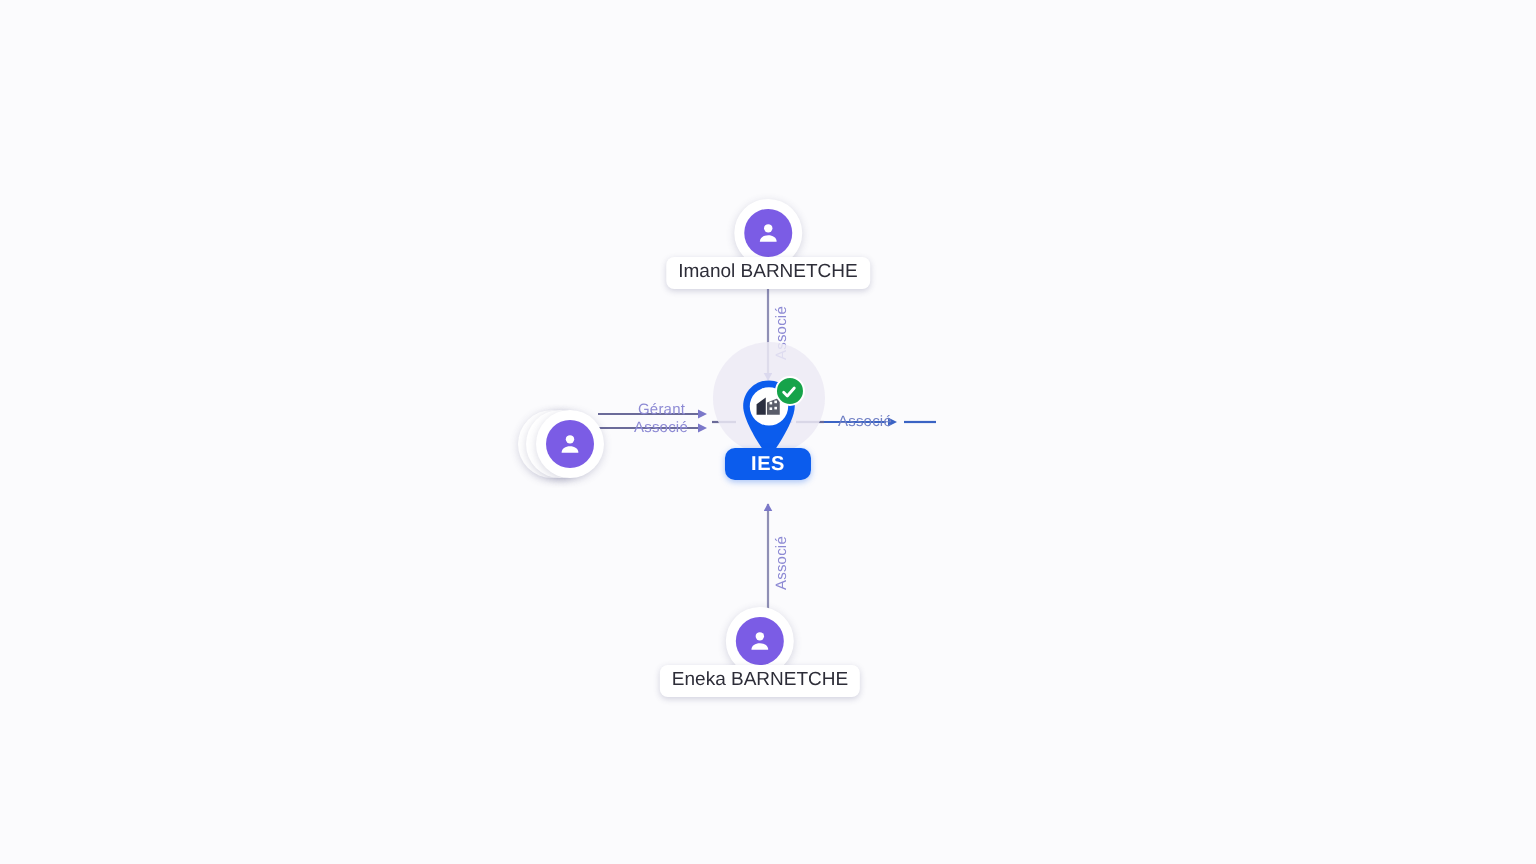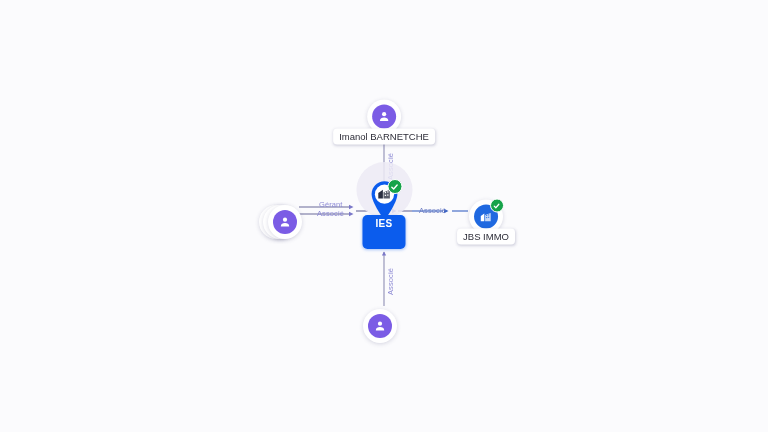--- a/index.html
+++ b/index.html
@@ -163,21 +163,21 @@
     justify-content: center;
   }
   .center-pill {
     margin-top: -8px;
     background: #0b5ced;
     color: #ffffff;
     font-size: 10px;
     font-weight: bold;
     letter-spacing: .3px;
     border-radius: 5px;
-    padding: 3px 13px 20px 13px;
+    padding: 3px 13px 2px 13px;
     box-shadow: 0 1px 3px rgba(11,92,237,.35);
     position: relative;
     z-index: 5;
     text-align: center;
   }
 </style>
 </head>
 <body>
 
 <div id="graph-canvas">
@@ -240,52 +240,32 @@
       <div class="disc s3"></div>
       <div class="avatar person">
         <svg width="14" height="14" viewBox="0 0 24 24" fill="#ffffff">
           <circle cx="12" cy="8" r="3.6"></circle>
           <path d="M4.8 19.5c0-3.6 3.3-5.6 7.2-5.6s7.2 2 7.2 5.6z"></path>
         </svg>
       </div>
     </div>
   </div>
 
-  <div class="node" id="node-jbs" style="left:486px; top:222px;">
-    <div class="avatar-wrap">
-      <div class="disc"></div>
-      <div class="avatar company">
-        <svg width="14" height="14" viewBox="0 0 24 24" fill="#ffffff">
-          <path d="M3 20V11l6-4.2V20z"></path>
-          <path d="M10.4 20V9.6L20 6v14z" opacity=".75"></path>
-          <rect x="12.2" y="9.2" width="1.8" height="1.8" fill="#2069e0"></rect>
-          <rect x="15.6" y="8.4" width="1.8" height="1.8" fill="#2069e0"></rect>
-          <rect x="12.2" y="13" width="1.8" height="1.8" fill="#2069e0"></rect>
-          <rect x="15.6" y="12.4" width="1.8" height="1.8" fill="#2069e0"></rect>
-        </svg>
-      </div>
-      <div class="badge-check">
-        <svg width="7" height="7" viewBox="0 0 24 24" fill="none" stroke="#ffffff" stroke-width="4.2" stroke-linecap="round" stroke-linejoin="round">
-          <path d="M4 12.5 L9.5 18 L20 6"></path>
-        </svg>
-      </div>
-    </div>
-    <div class="name-pill">JBS IMMO</div>
-  </div>
 
   <div class="node" id="node-eneka" style="left:380px; top:326px;">
     <div class="avatar-wrap">
       <div class="disc"></div>
       <div class="avatar person">
         <svg width="14" height="14" viewBox="0 0 24 24" fill="#ffffff">
           <circle cx="12" cy="8" r="3.6"></circle>
           <path d="M4.8 19.5c0-3.6 3.3-5.6 7.2-5.6s7.2 2 7.2 5.6z"></path>
         </svg>
       </div>
     </div>
+    <div class="name-pill">Eneka BARNETCHE</div>
   </div>
 
   <div id="node-center">
     <div class="halo"></div>
     <div class="pin-wrap">
       <svg class="pin-svg" width="34" height="44" viewBox="0 0 34 44">
         <path d="M17 2.2c-7.1 0-12.9 5.7-12.9 12.8 0 9.1 12.9 26.2 12.9 26.2S29.9 24.1 29.9 15C29.9 7.9 24.1 2.2 17 2.2z" fill="#0b5ced"></path>
         <circle cx="17" cy="15.2" r="9.6" fill="#ffffff"></circle>
         <g transform="translate(17,15.2)">
           <path d="M-6.2 4.2V-1.1L-1.6-4.4V4.2z" fill="#2b2f40"></path>

